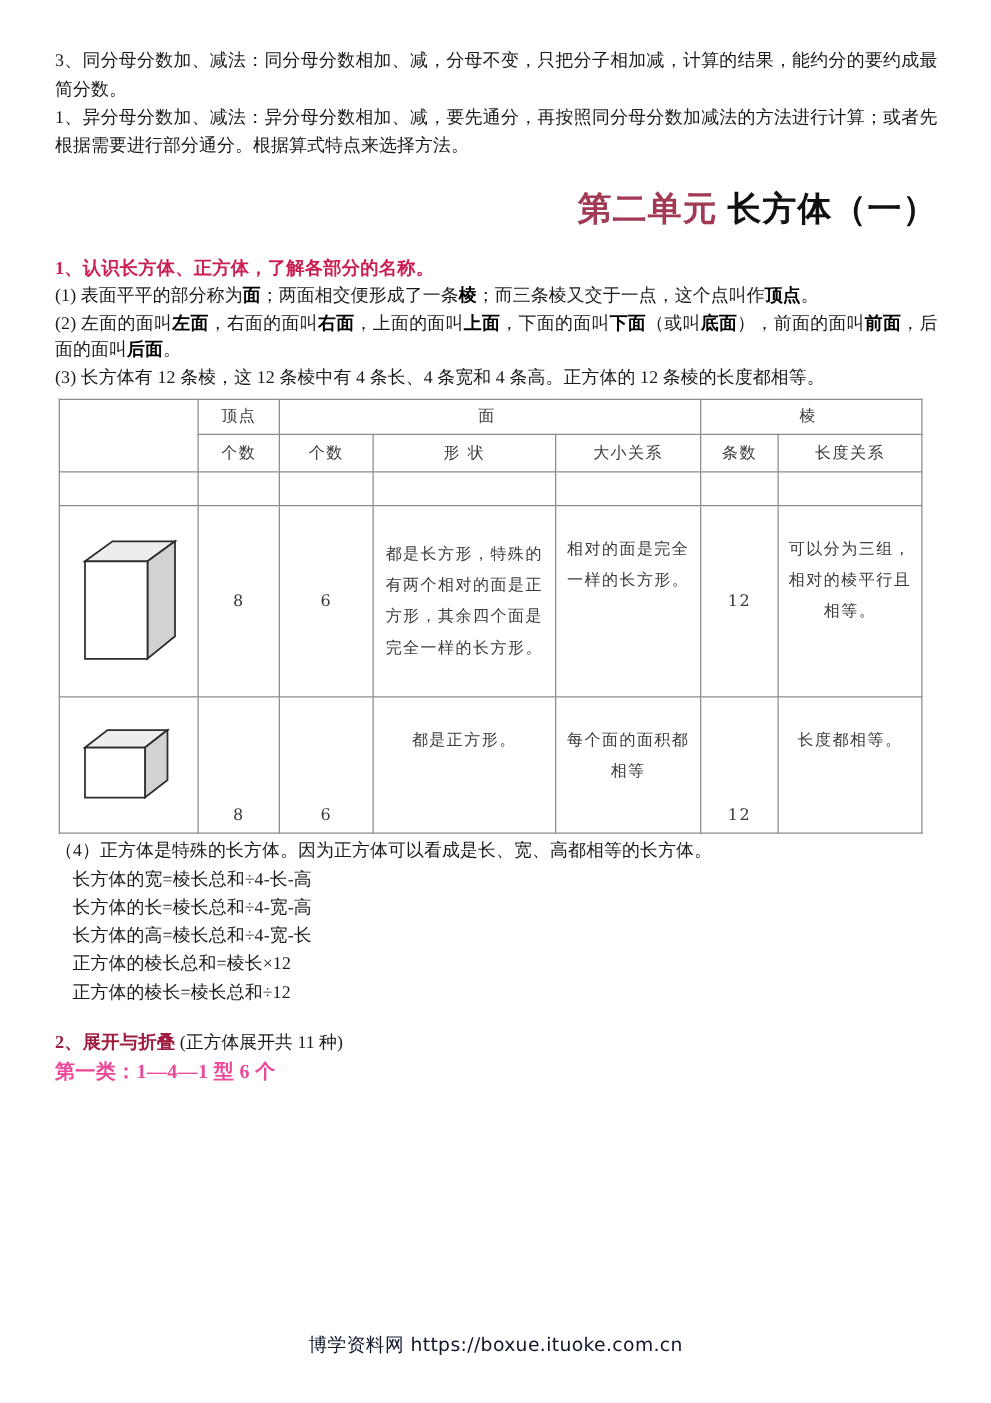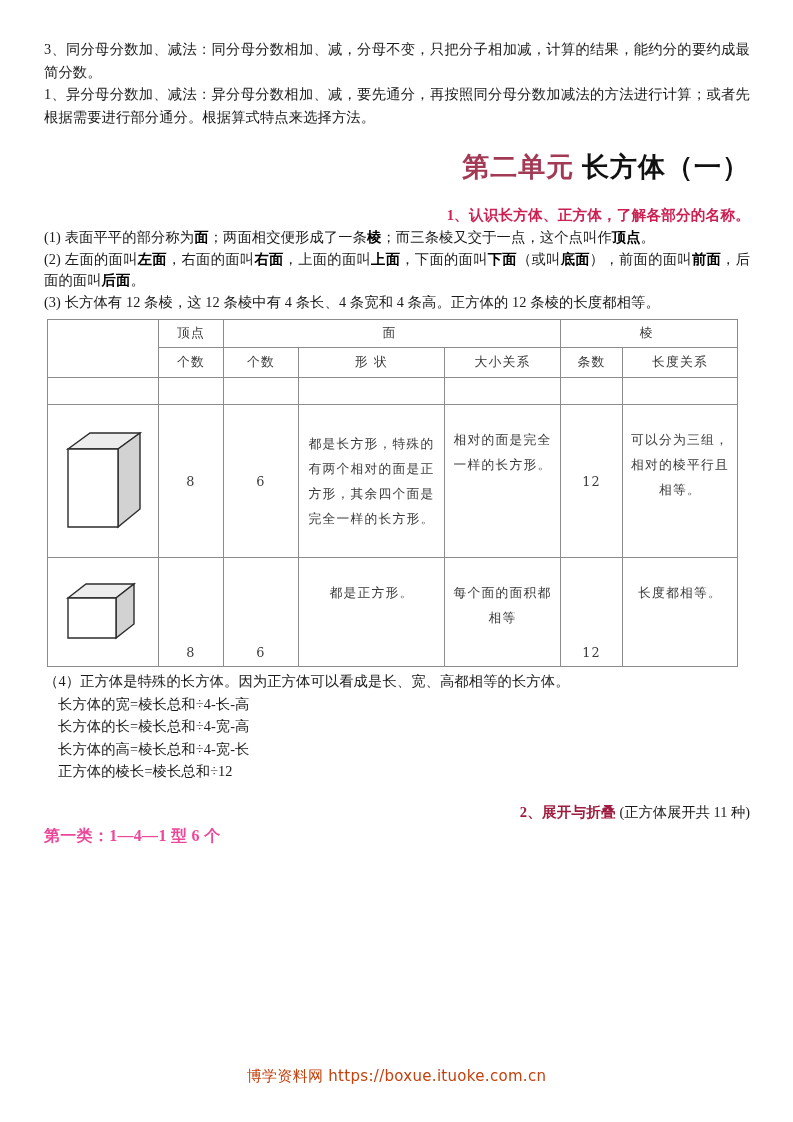--- a/index.html
+++ b/index.html
@@ -57,21 +57,20 @@
   .unit-title .unit-name { color: #111111; }
 
   
   .sec-heading {
     font-size: 14.6px;
     font-weight: bold;
     line-height: 22px;
     color: #cc1f52;
     margin: 0 0 1px 0;
     letter-spacing: 0.2px;
-    text-align: right;
   }
   .sec-heading.dark { color: #9e1c3f; }
   .sec-heading .plain {
     color: #1a1a1a;
     font-weight: normal;
     font-size: 14.3px;
     letter-spacing: 0;
   }
   .sec-sub {
     font-size: 16px;
@@ -139,21 +138,21 @@
   }
 
   
   .watermark {
     position: absolute;
     left: 0;
     top: 1067px;
     width: 793px;
     text-align: center;
     font-size: 15px;
-    color: #c2410c;
+    color: #0f172a;
     font-family: "DejaVu Sans", "Liberation Sans", sans-serif;
     letter-spacing: 0.3px;
   }
 </style>
 </head>
 <body>
 
 <div class="page">
   <div class="content">
 
@@ -248,20 +247,21 @@
           <td class="cell-text" style="vertical-align:top;">长度都相等。</td>
         </tr>
       </tbody>
     </table>
 
     <p class="para tight">（4）正方体是特殊的长方体。因为正方体可以看成是长、宽、高都相等的长方体。</p>
 
     <p class="formula-line">长方体的宽=棱长总和÷4-长-高</p>
     <p class="formula-line">长方体的长=棱长总和÷4-宽-高</p>
     <p class="formula-line">长方体的高=棱长总和÷4-宽-长</p>
+    <p class="formula-line">正方体的棱长总和=棱长×12</p>
     <p class="formula-line">正方体的棱长=棱长总和÷12</p>
 
     <p class="sec-heading dark" style="margin-top:18px;">
       <span>2、展开与折叠</span><span class="plain"> (正方体展开共 11 种)</span>
     </p>
     <p class="sec-sub">第一类：1—4—1 型  6 个</p>
 
   </div>
 
   <div class="watermark">博学资料网 https://boxue.ituoke.com.cn</div>

